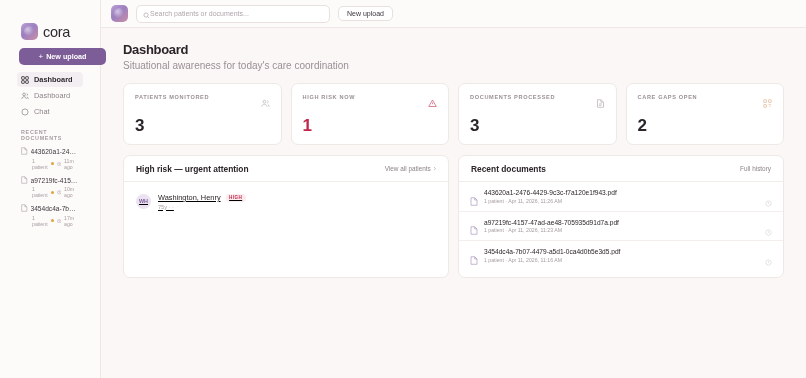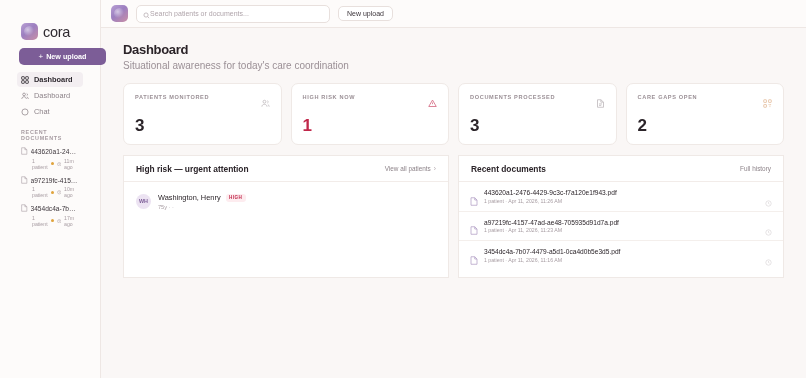--- a/index.html
+++ b/index.html
@@ -124,33 +124,33 @@
     font-weight: 600; text-transform: uppercase;
   }
   .stat-value { font-size: 17px; font-weight: 700; color: #2b2429; line-height: 1; }
   .stat-value.danger { color: #c0274a; }
   .stat-ico { width: 9px; height: 9px; opacity: .55; }
   .stat-ico.danger { opacity: 1; }
 
   .panels { display: flex; gap: 9px; margin-top: 10px; }
   .panel {
     flex: 1 1 0; height: 123px; background: #fff;
-    border: 1px solid #efe9e6; border-radius: 0; overflow: hidden;
+    border: 1px solid #efe9e6; border-radius: 7px; overflow: hidden;
   }
   .panel-head {
     height: 26px; display: flex; align-items: center; justify-content: space-between;
     padding: 0 12px; border-bottom: 1px solid #f2ece9;
   }
   .panel-title { font-size: 8.4px; font-weight: 700; color: #2b2429; }
   .panel-link {
     font-size: 6.4px; color: #8d8389; display: flex; align-items: center; gap: 3px; cursor: pointer;
   }
   .chev { font-size: 6.5px; color: #b0a5ab; }
 
-  .patient-row { display: flex; align-items: center; gap: 7px; padding: 11px 12px 0 12px; cursor: pointer; }
+  .patient-row { display: flex; align-items: center; gap: 7px; padding: 11px 12px 0 12px; cursor: pointer; text-decoration: underline; }
   .avatar {
     width: 15px; height: 15px; border-radius: 50%;
     background: #ece3f2; color: #7c5d97;
     font-size: 5.4px; font-weight: 700;
     display: flex; align-items: center; justify-content: center; flex: 0 0 15px;
   }
   .patient-name-row { display: flex; align-items: center; gap: 5px; }
   .patient-name { font-size: 7.4px; color: #2b2429; font-weight: 500; }
   .badge-high {
     background: #fdecef; color: #c0274a; font-size: 4.6px; font-weight: 700;

